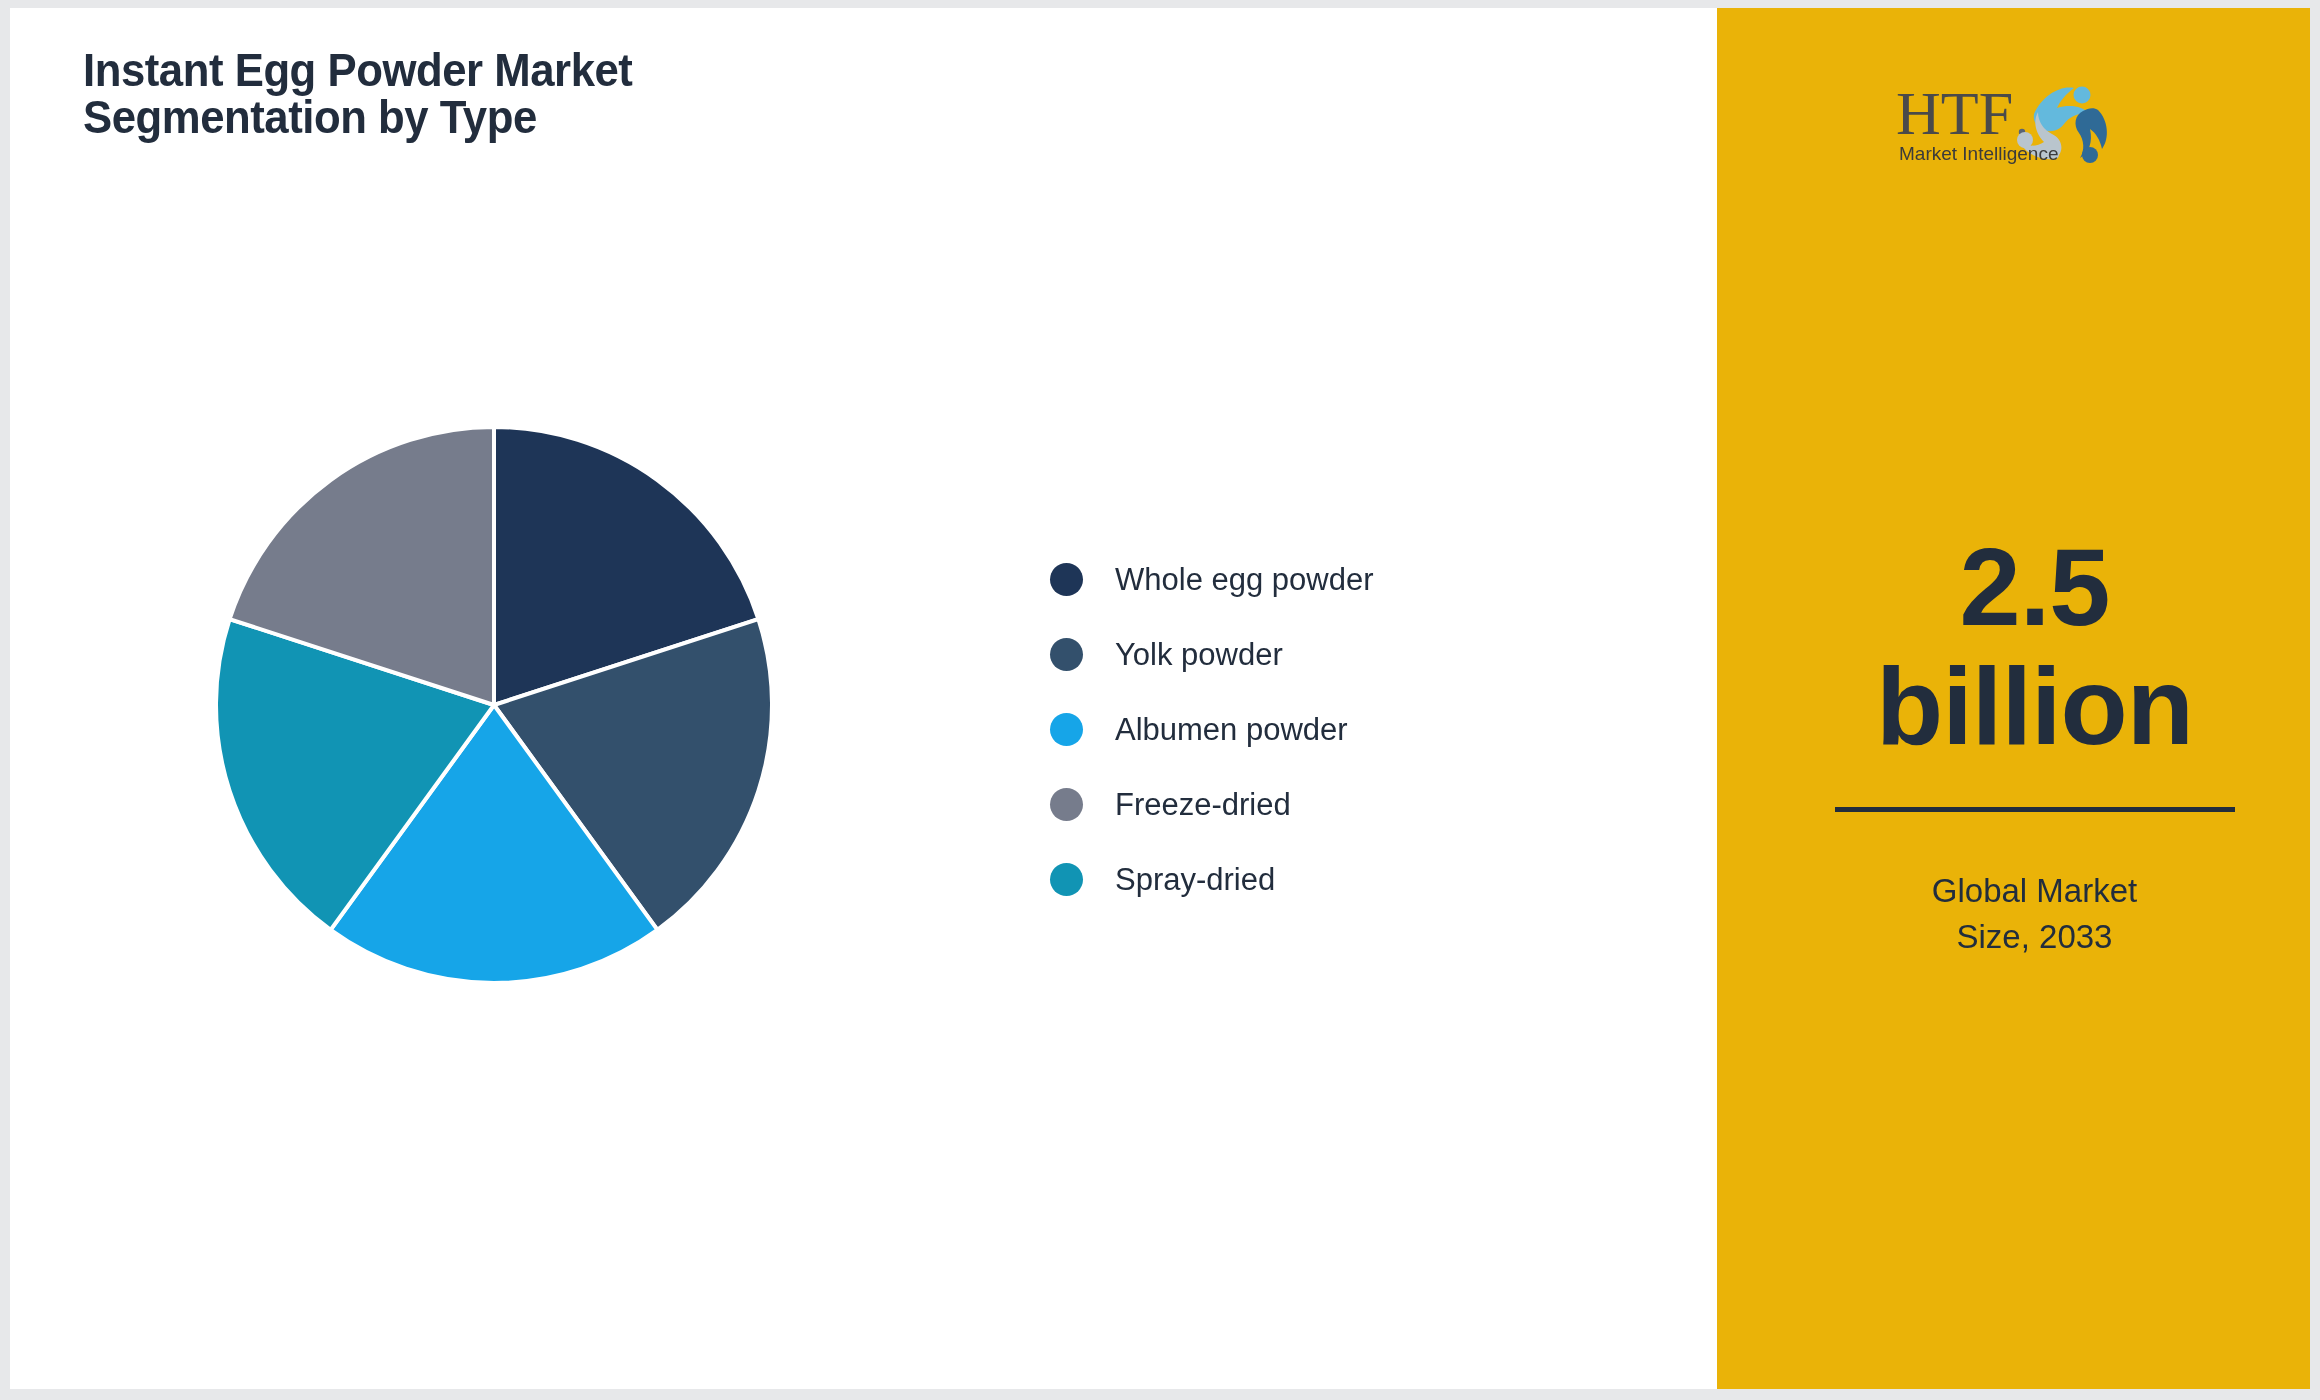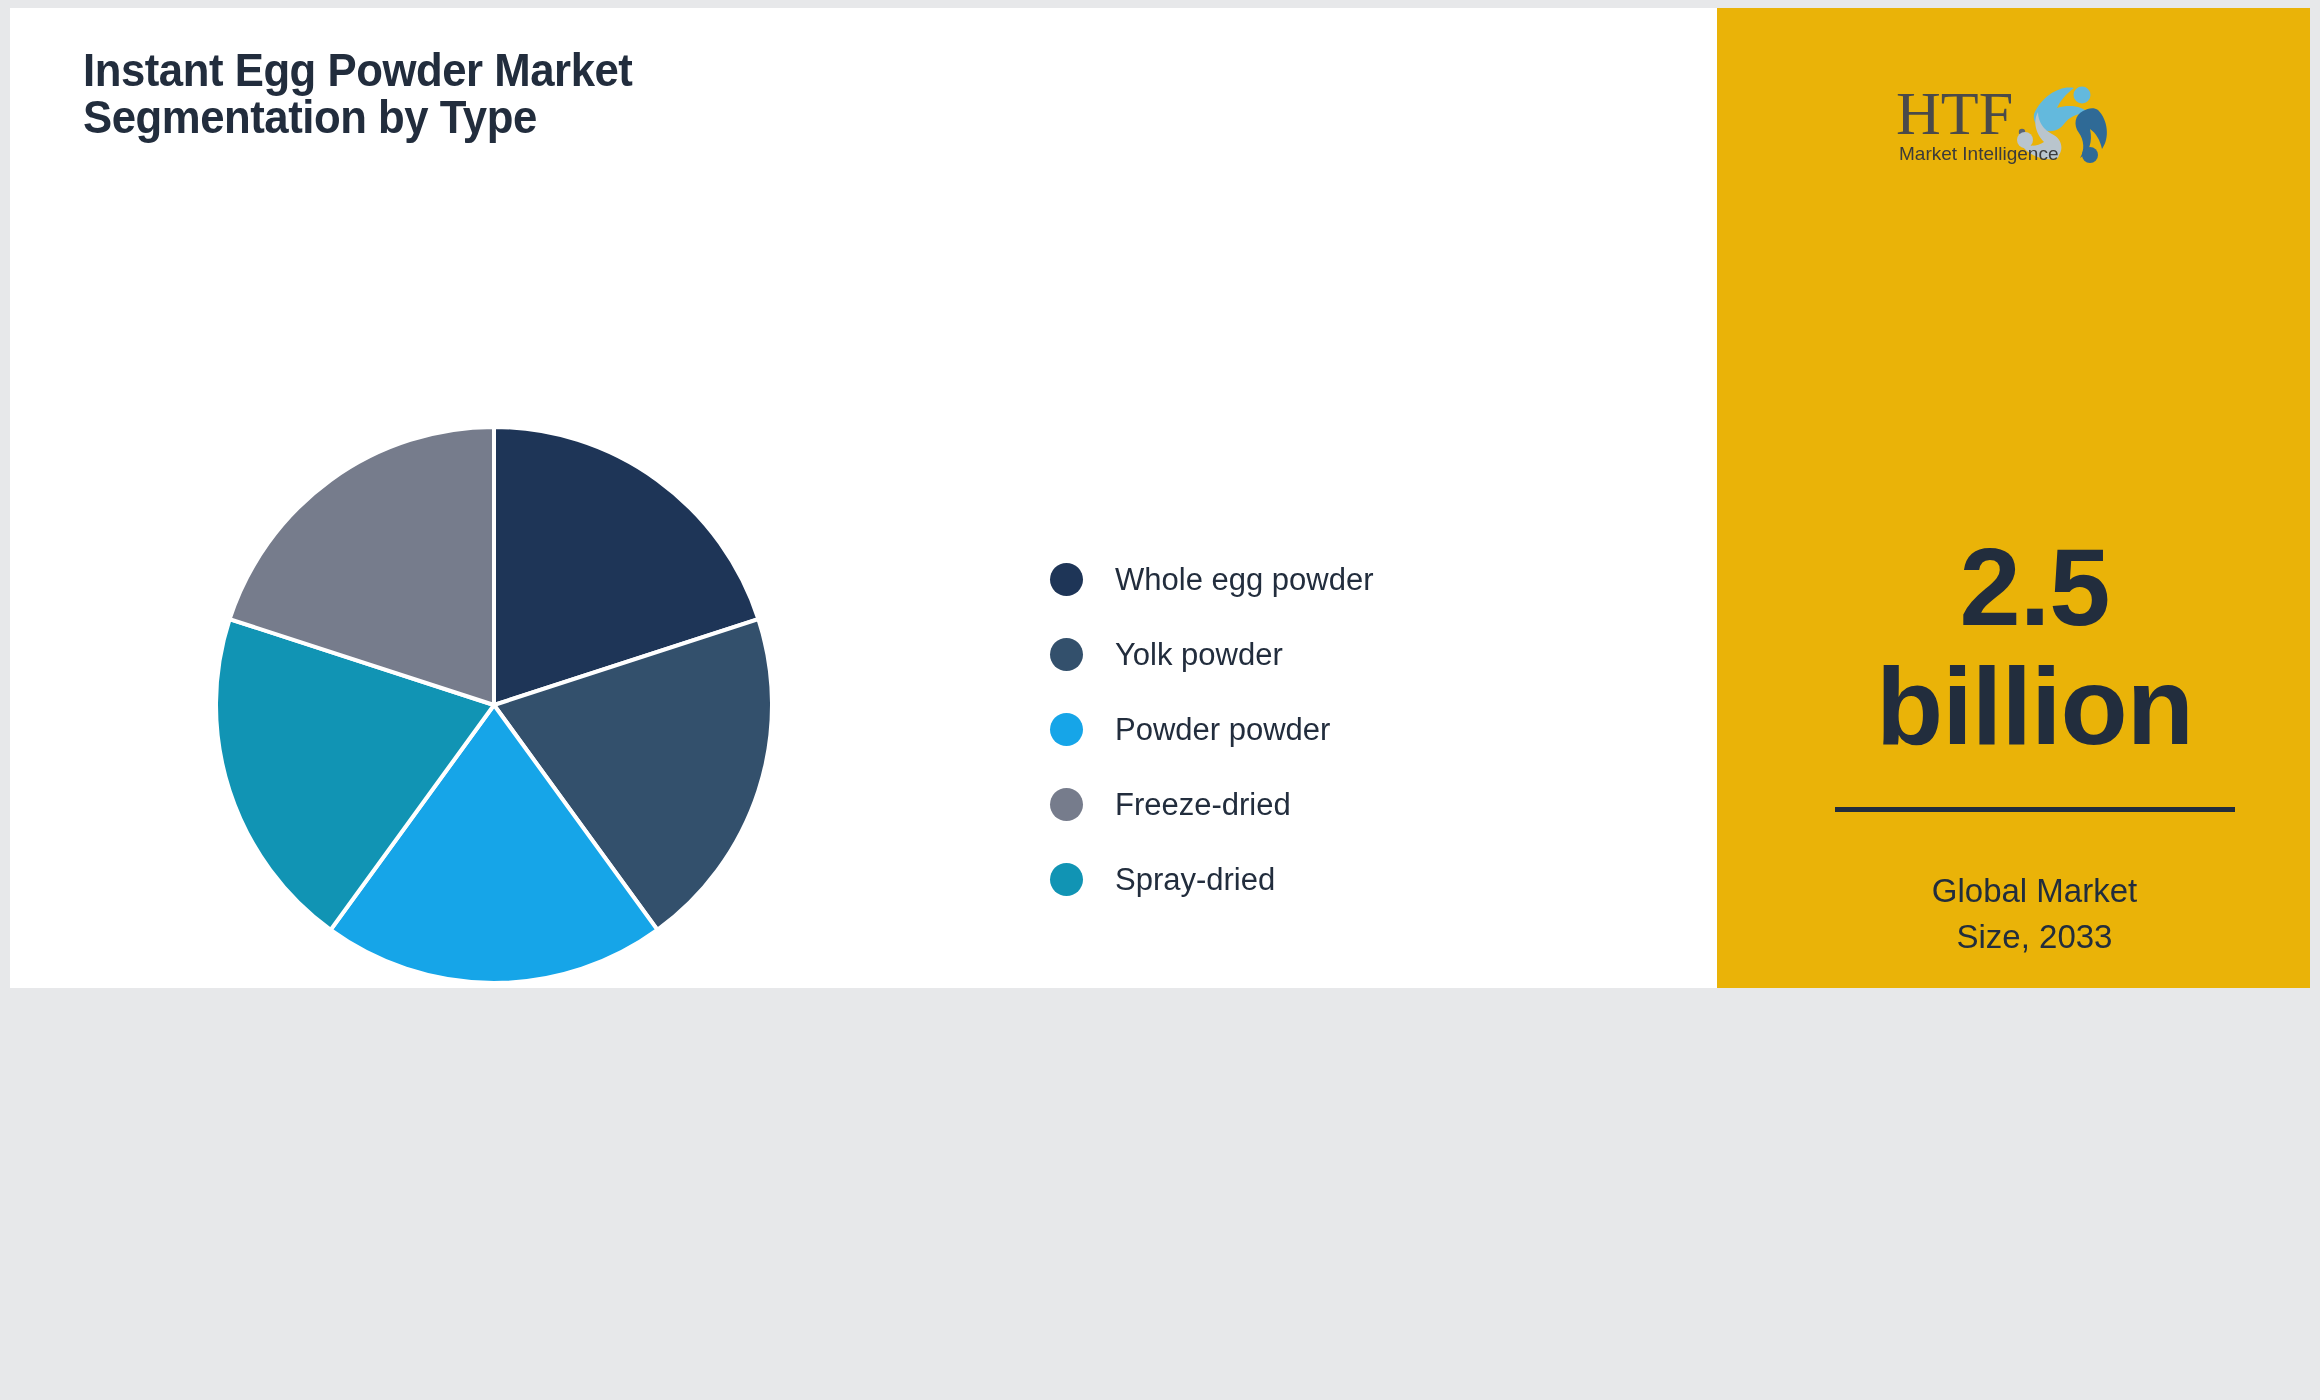--- a/index.html
+++ b/index.html
@@ -4,21 +4,21 @@
 <style>
   html, body {
     margin: 0;
     padding: 0;
     background: #e7e8ea;
     font-family: "Liberation Sans", sans-serif;
   }
   #page {
     position: relative;
     width: 2320px;
-    height: 988px;
+    height: 1400px;
     background: #e7e8ea;
     overflow: hidden;
   }
   .card {
     position: absolute;
     left: 10px;
     top: 8px;
     width: 2300px;
     height: 1381px;
     background: #ffffff;
@@ -163,21 +163,21 @@
         <div class="legend-item">
           <span class="legend-swatch" style="background: rgb(30, 53, 87);"></span>
           <span class="legend-label">Whole egg powder</span>
         </div>
         <div class="legend-item">
           <span class="legend-swatch" style="background: rgb(51, 80, 108);"></span>
           <span class="legend-label">Yolk powder</span>
         </div>
         <div class="legend-item">
           <span class="legend-swatch" style="background: rgb(22, 165, 232);"></span>
-          <span class="legend-label">Powder powder</span>
+          <span class="legend-label">Albumen powder</span>
         </div>
         <div class="legend-item">
           <span class="legend-swatch" style="background: rgb(118, 124, 140);"></span>
           <span class="legend-label">Freeze-dried</span>
         </div>
         <div class="legend-item">
           <span class="legend-swatch" style="background: rgb(17, 148, 180);"></span>
           <span class="legend-label">Spray-dried</span>
         </div>
       </div>

